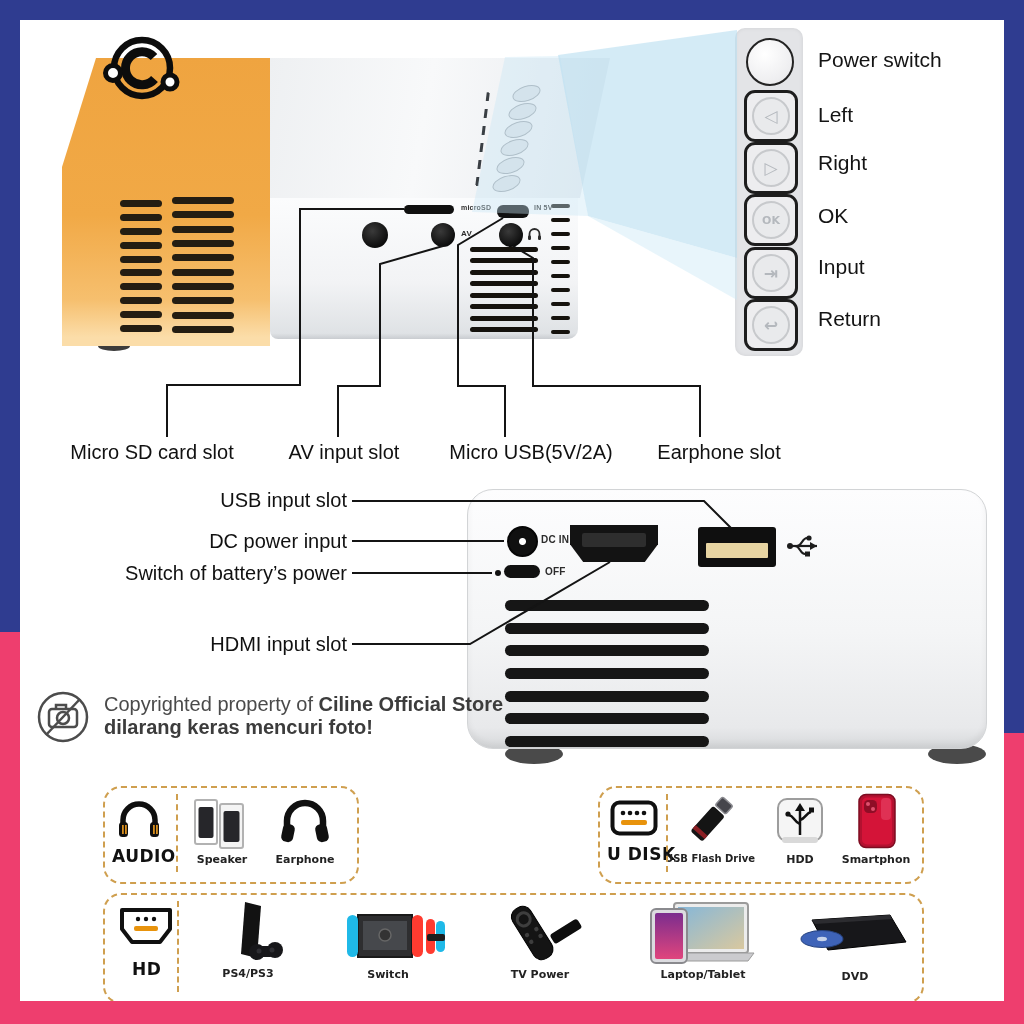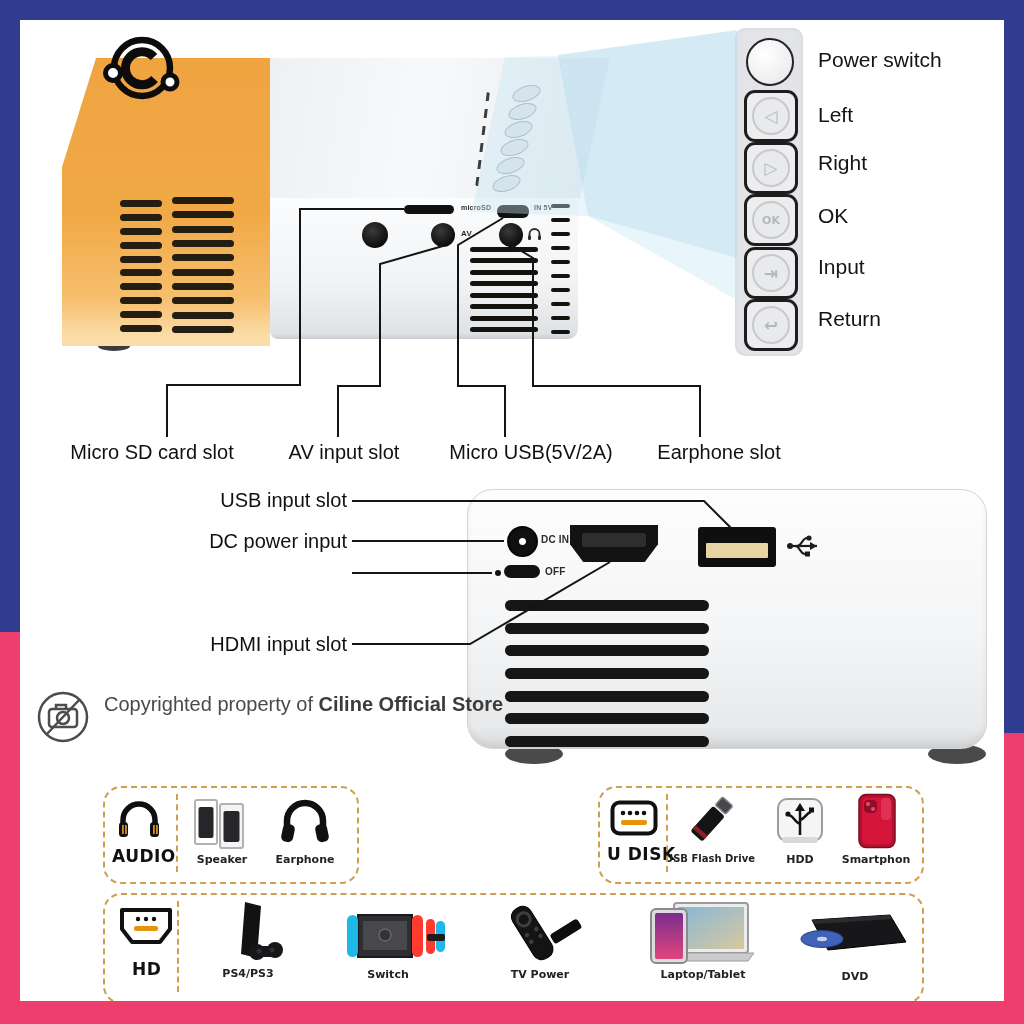--- a/index.html
+++ b/index.html
@@ -247,31 +247,33 @@
       <i></i>
       <i></i>
       <i></i>
       <i></i>
       <i></i>
       <i></i>
     </div>
 
   <div class="rear-lab" style="top:489px">USB input slot</div>
   <div class="rear-lab" style="top:530px">DC power input</div>
+  <div class="rear-lab" style="top:562px">Switch of battery’s power</div>
   <div class="rear-lab" style="top:633px">HDMI input slot</div>
 
   <svg class="abs" style="left:36px;top:690px;z-index:7" width="54" height="54" viewBox="0 0 54 54">
     <circle cx="27" cy="27" r="24" fill="none" stroke="#4c4c4c" stroke-width="2.5"></circle>
     <rect x="13" y="19" width="28" height="18" rx="3" fill="none" stroke="#4c4c4c" stroke-width="2.5"></rect>
     <path d="M20 19 v-4 h10 v4" fill="none" stroke="#4c4c4c" stroke-width="2.5"></path>
     <circle cx="27" cy="28" r="6" fill="none" stroke="#4c4c4c" stroke-width="2.5"></circle>
     <path d="M10 45 L44 9" stroke="#4c4c4c" stroke-width="2.5"></path>
   </svg>
   <div class="abs cp-text">
     <div><span>Copyrighted property of </span><b>Ciline Official Store</b></div>
+    <b>dilarang keras mencuri foto!</b>
   </div>
 
   <div class="dashbox" style="left:103px;top:786px;width:252px;height:94px;"></div>
   <div class="divider" style="left:176px;top:794px;height:78px;"></div>
   <svg class="abs z3" style="left:116px;top:798px" width="46" height="42" viewBox="0 0 46 42">
     <path d="M7 29 v-7 a16 16 0 0 1 32 0 v7" fill="none" stroke="#0f0f0f" stroke-width="5.5"></path>
     <rect x="3" y="24" width="9" height="15" rx="3.5" fill="#0f0f0f"></rect>
     <rect x="34" y="24" width="9" height="15" rx="3.5" fill="#0f0f0f"></rect>
     <rect x="6" y="27" width="1.8" height="9" fill="#d98f1f"></rect>
       <rect x="9" y="27" width="1.8" height="9" fill="#d98f1f"></rect>

